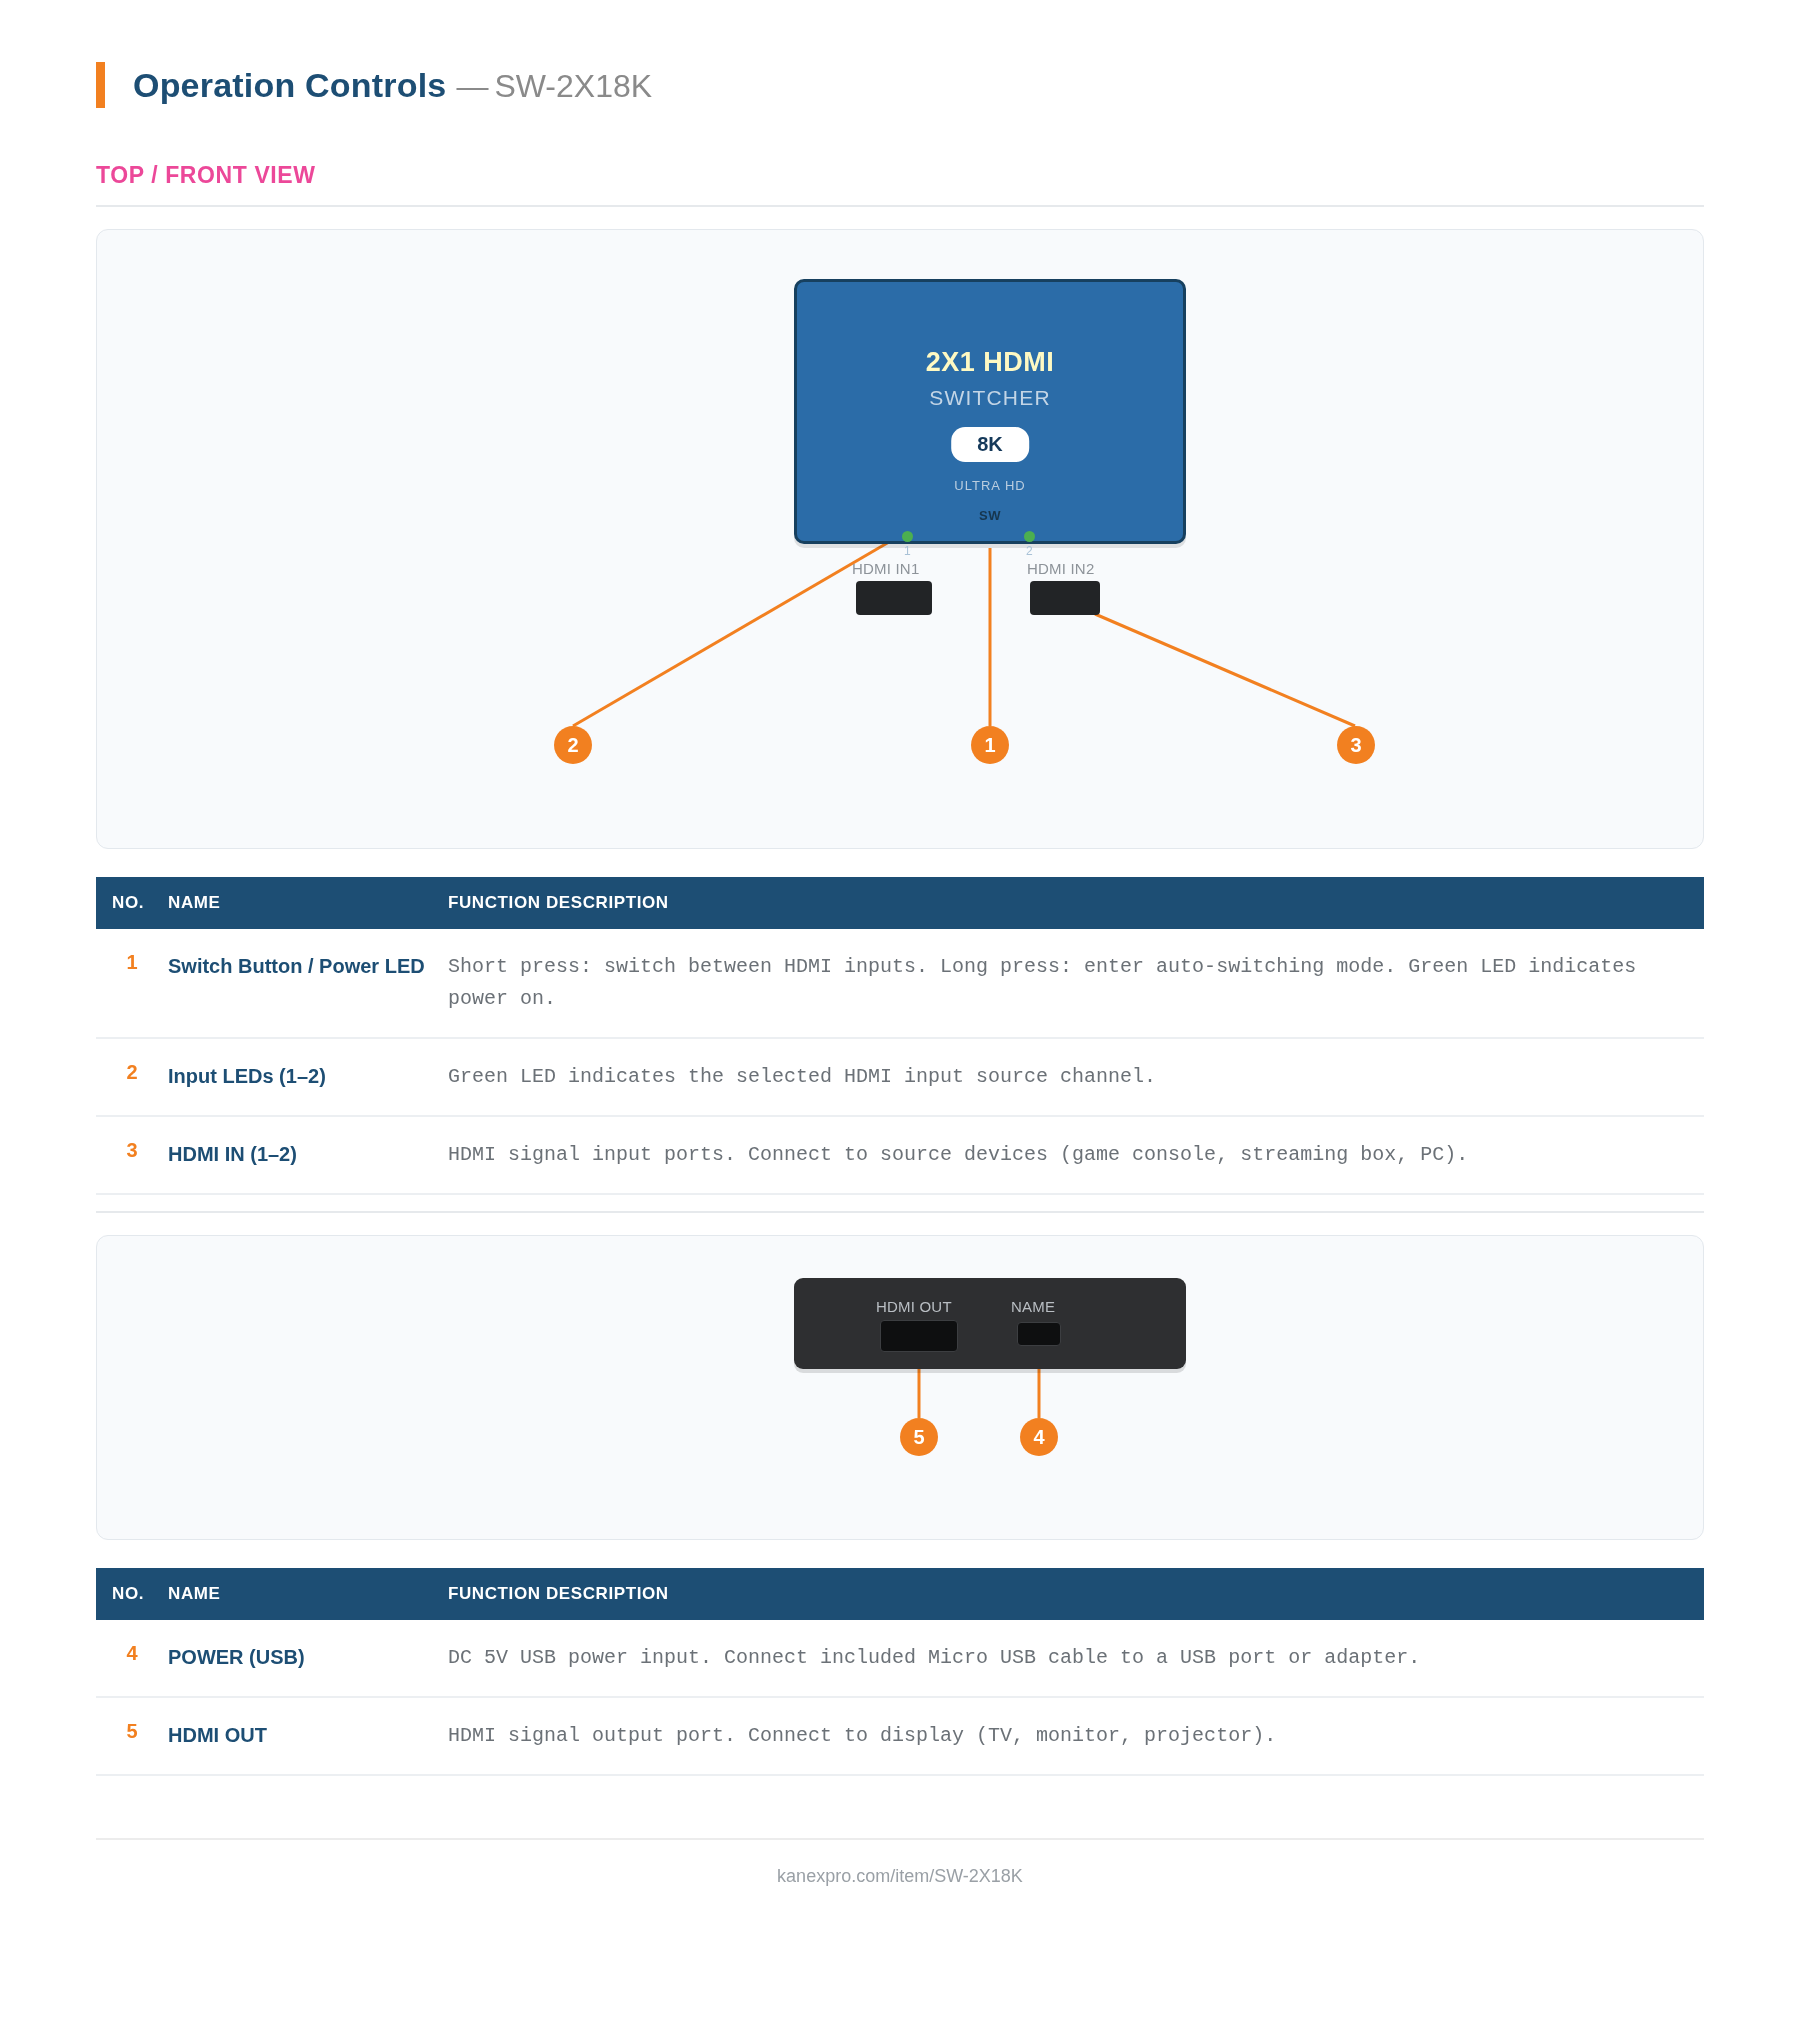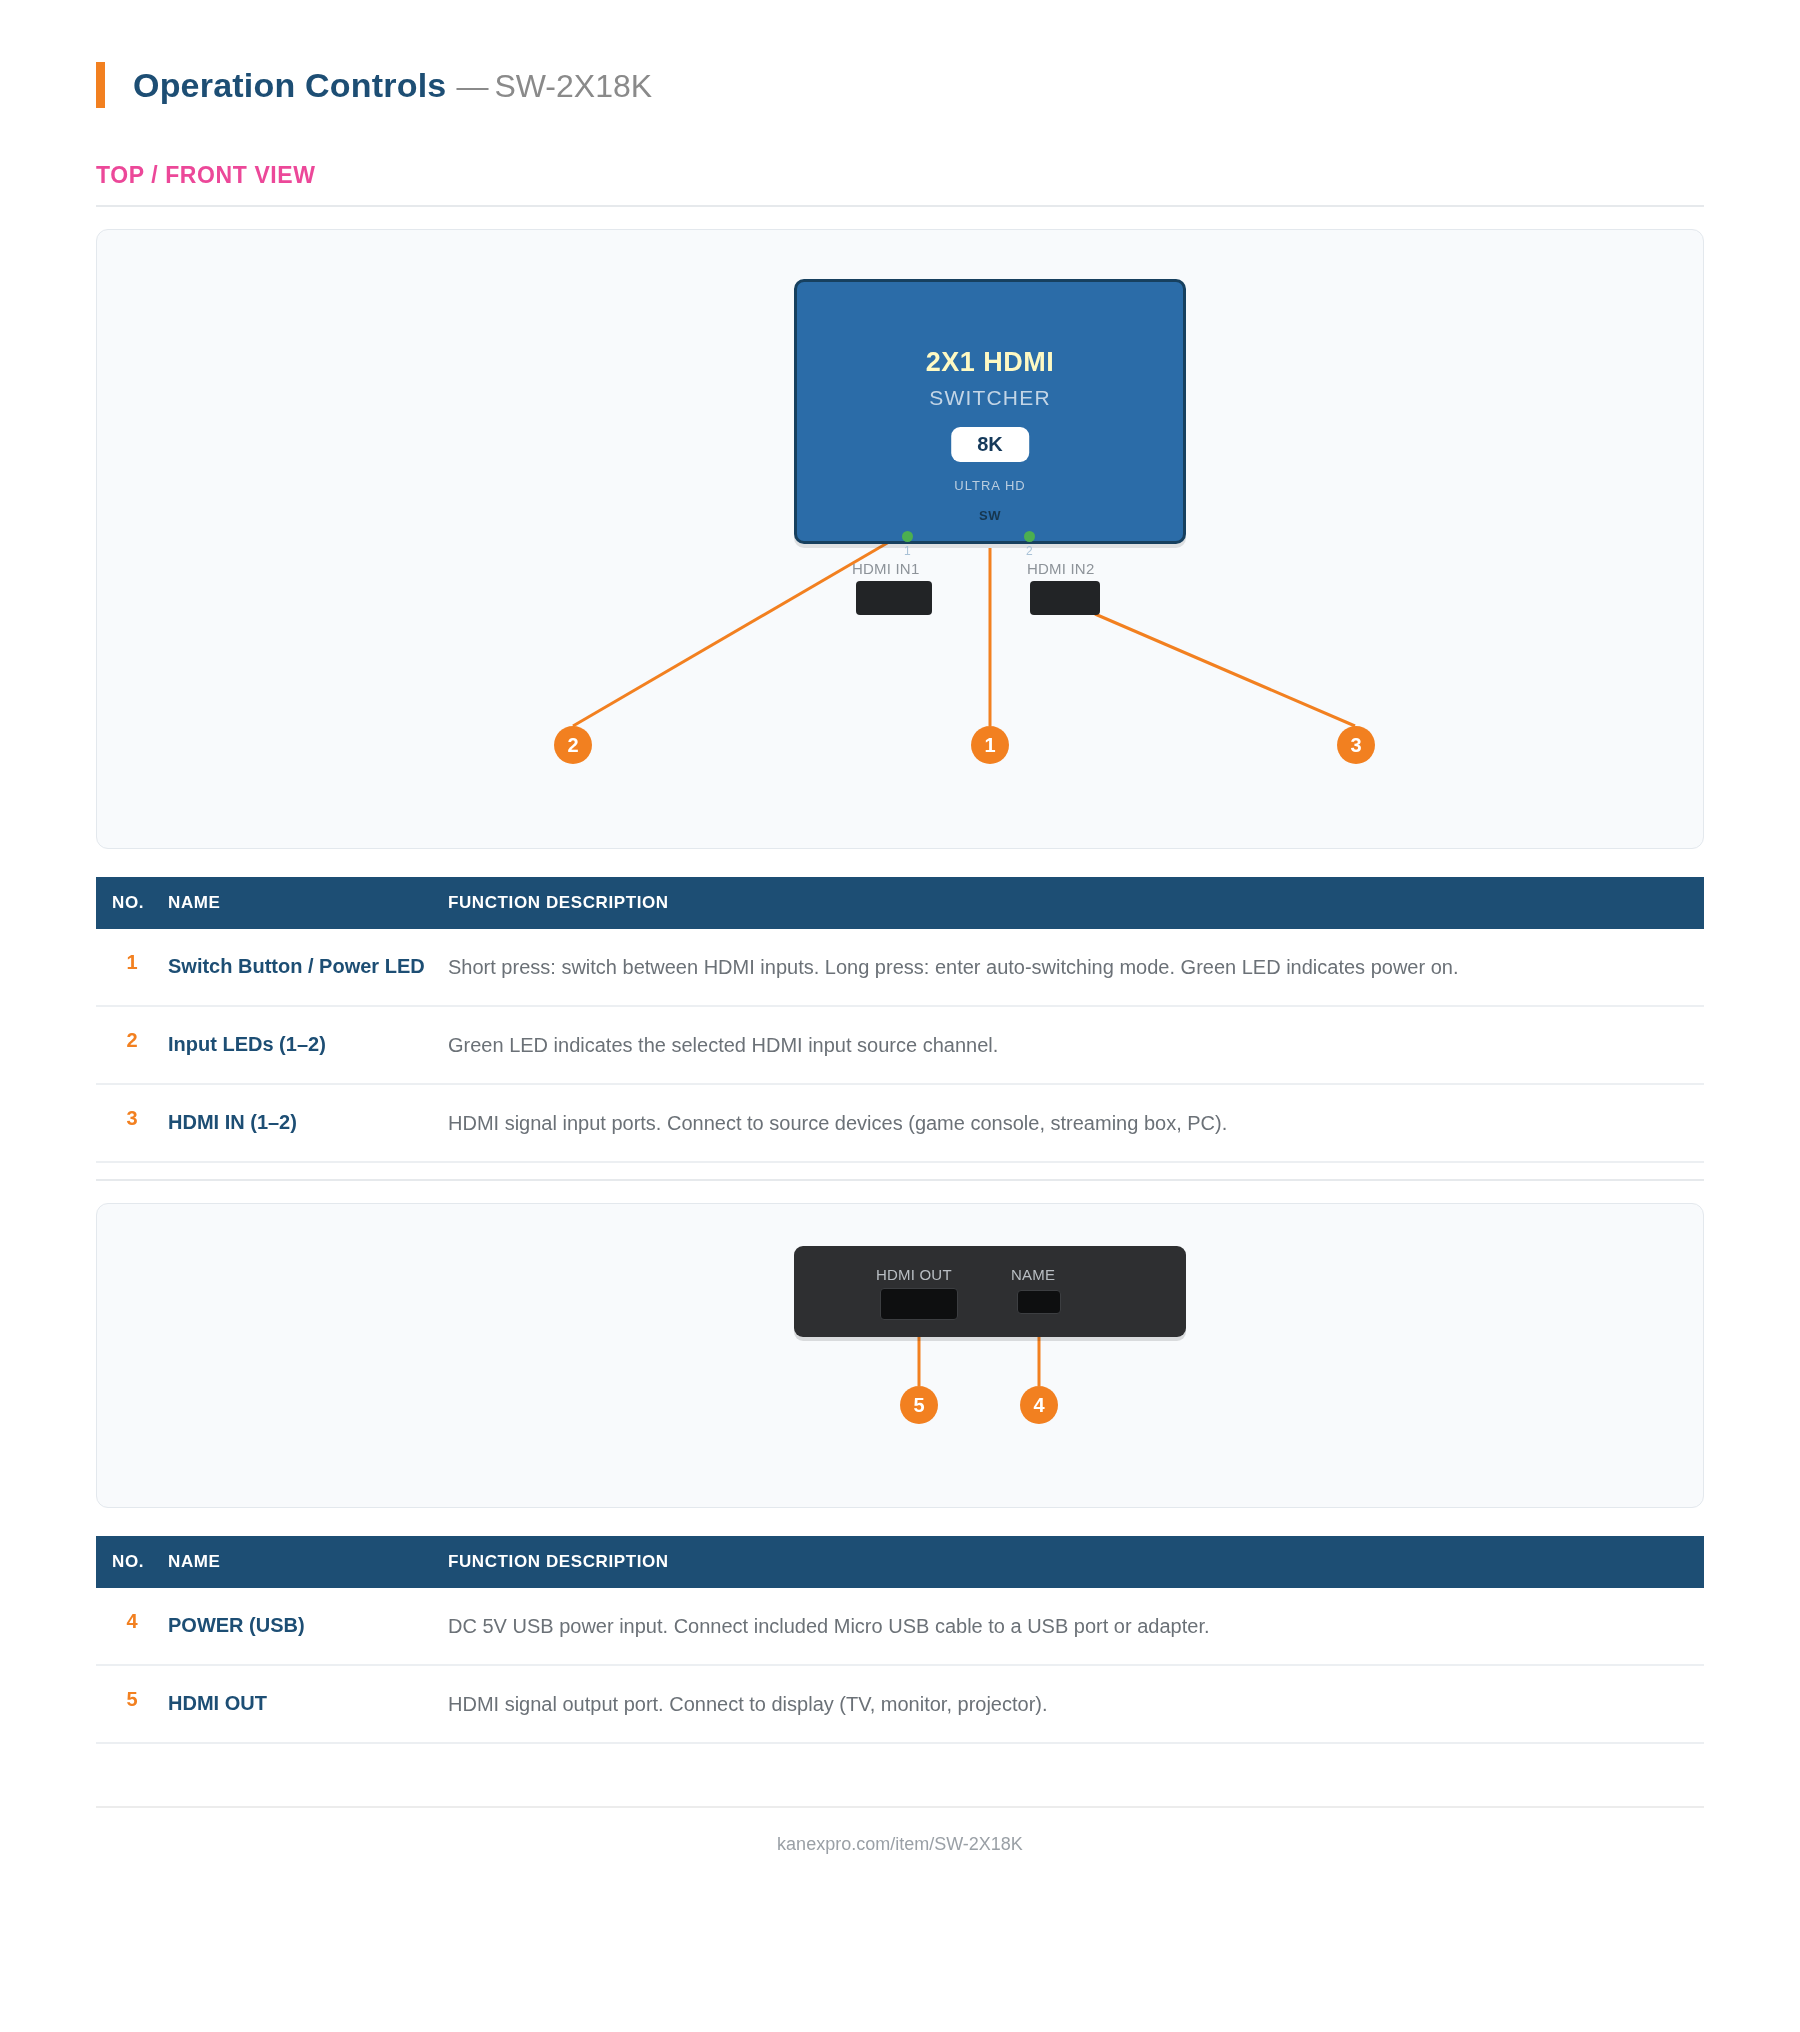--- a/index.html
+++ b/index.html
@@ -75,21 +75,21 @@
   }
   .dev-sub {
     position:absolute; left:0; right:0; top:104px;
     text-align:center; color:#C3D5E6;
     font-size:21px; font-weight:400; letter-spacing:1.2px;
   }
   .badge-8k {
     position:absolute; left:50%; top:145px; transform:translateX(-50%);
     background:#ffffff; color:#15395A;
     font-size:20px; font-weight:bold;
-    padding:6px 26px; border-radius:9px;
+    padding:6px 26px; border-radius:14px;
   }
   .ultra {
     position:absolute; left:0; right:0; top:196px;
     text-align:center; color:#BACDDF;
     font-size:13px; letter-spacing:1px;
   }
   .sw-label {
     position:absolute; left:0; right:0; top:226px;
     text-align:center; color:#16364F;
     font-size:13px; font-weight:bold; letter-spacing:.6px;
@@ -157,21 +157,21 @@
     border-bottom:2px solid #eceff2;
     padding:22px 0;
     vertical-align:top;
     font-size:20px;
   }
   td.c-no {
     color:#F28020; font-weight:bold; text-align:center;
     font-size:20px; padding-right:14px;
   }
   td.c-name { color:#1D4E74; font-weight:bold; padding-right:24px; line-height:1.55; }
-  td.c-desc { color:#6b7177; line-height:1.6; padding-right:20px; }
+  td.c-desc { color:#6b7177; line-height:1.6; padding-right:20px;font-family:Liberation Mono, monospace; }
 
   
   .footer-rule { height:2px; background:#ececec; margin-top:62px; }
   .footer-text {
     text-align:center; color:#9aa0a6; font-size:18px;
     padding-top:26px;
   }
 </style>
 </head>
 <body>

